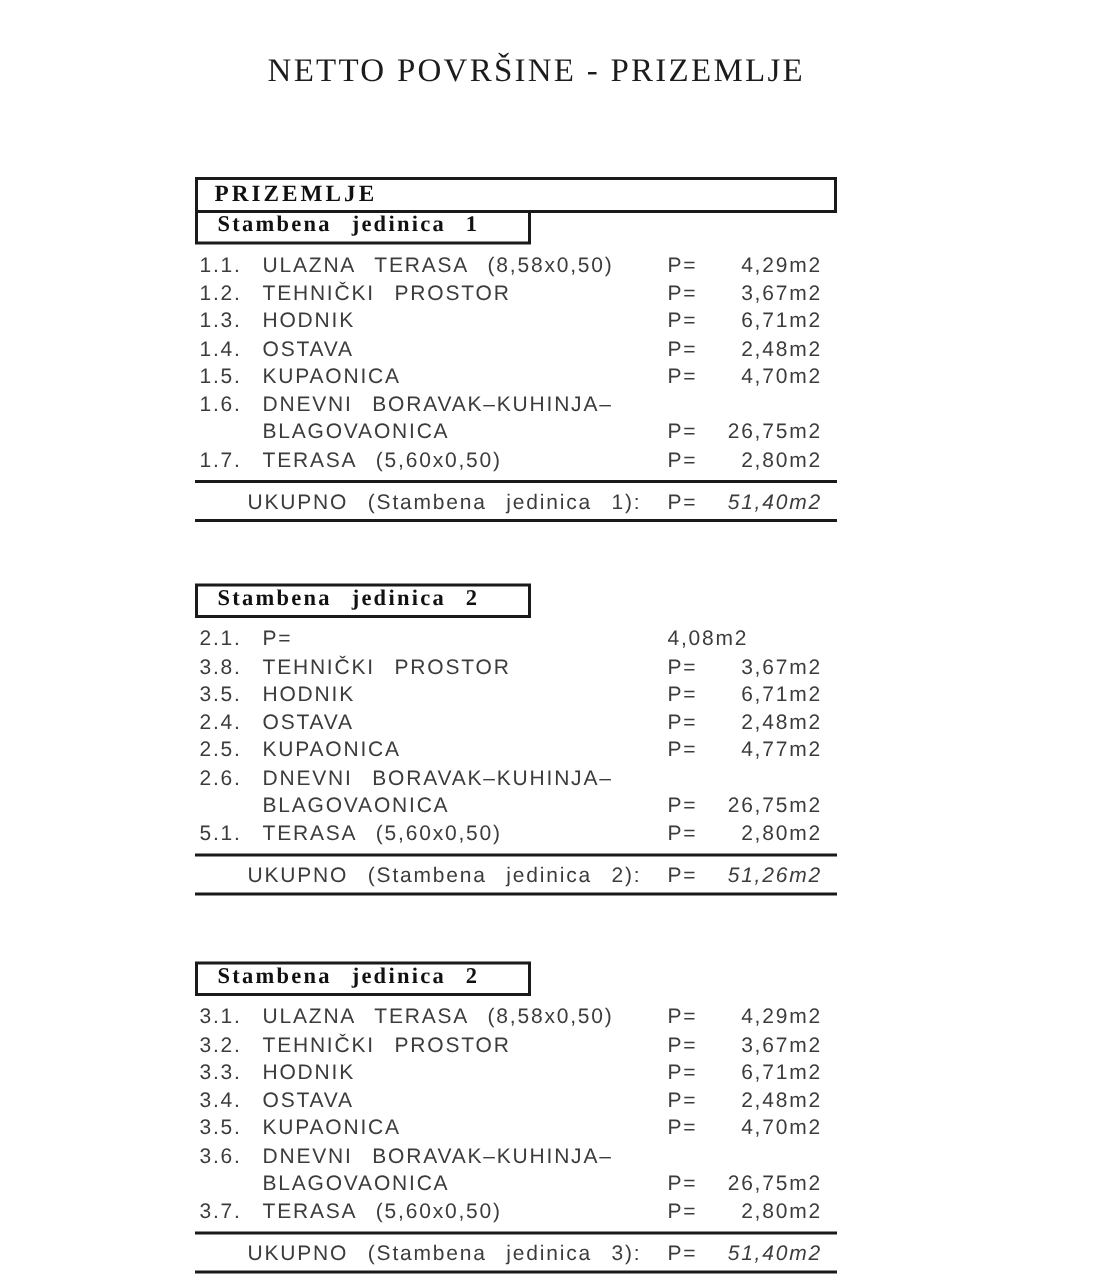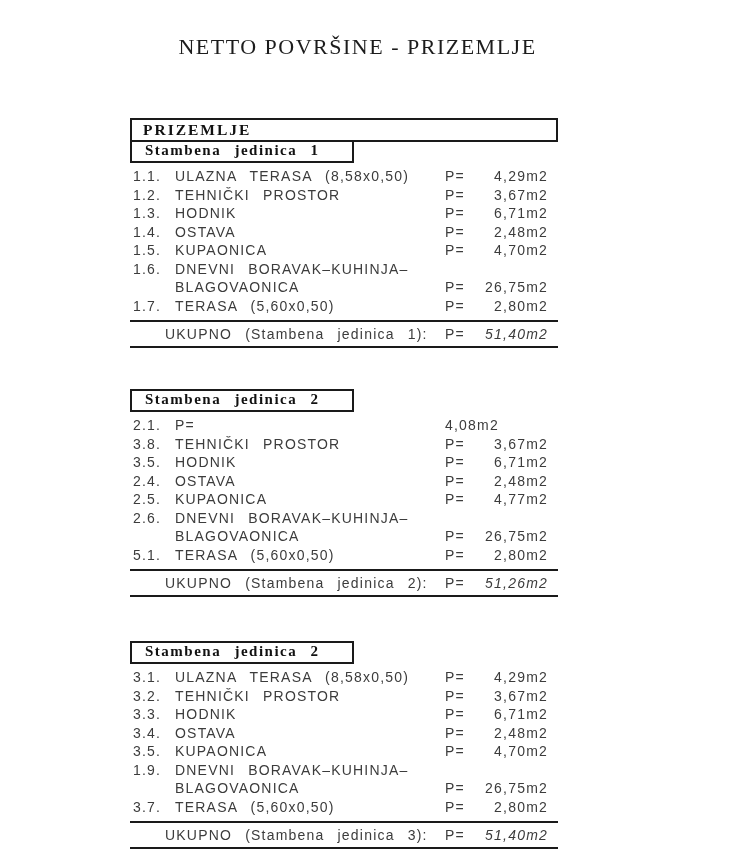--- a/index.html
+++ b/index.html
@@ -255,21 +255,21 @@
   </div>
 
   <div class="row">
     <span class="c-num">3.5.</span>
     <span class="c-label">KUPAONICA</span>
     <span class="c-p">P=</span>
     <span class="c-area">4,70m2</span>
   </div>
 
   <div class="row">
-    <span class="c-num">1.9.</span>
+    <span class="c-num">3.6.</span>
     <span class="c-label">DNEVNI BORAVAK–KUHINJA–<span class="label-line2">BLAGOVAONICA</span></span>
     <span class="c-p">P=</span>
     <span class="c-area">26,75m2</span>
   </div>
 
   <div class="row">
     <span class="c-num">3.7.</span>
     <span class="c-label">TERASA (5,60x0,50)</span>
     <span class="c-p">P=</span>
     <span class="c-area">2,80m2</span>

